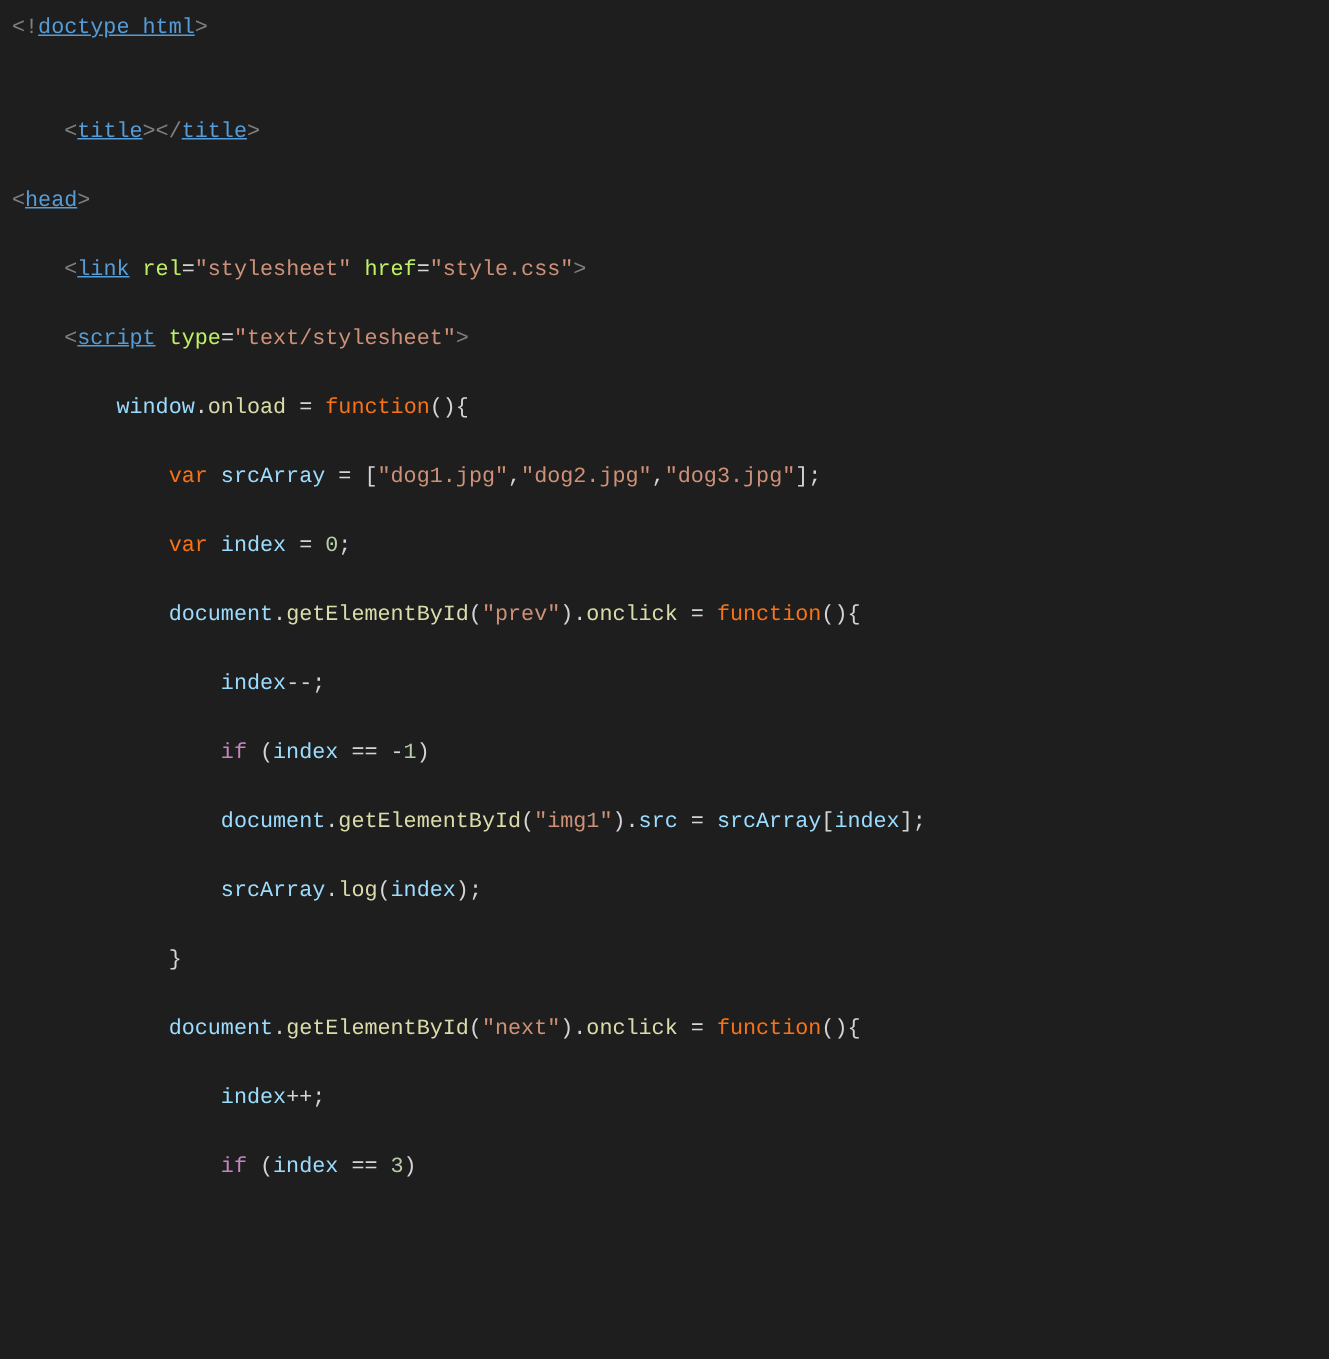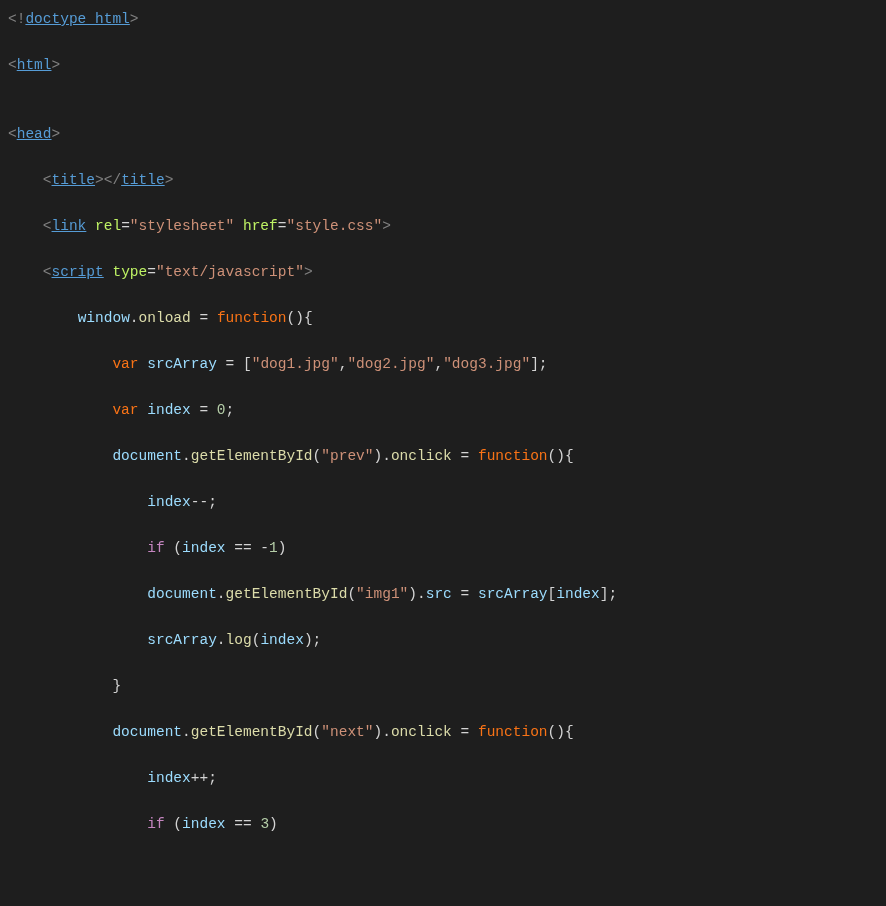--- a/index.html
+++ b/index.html
@@ -30,26 +30,25 @@
   .func { color: #dcdcaa; }   
   .kw   { color: #f97316; }   
   .ctl  { color: #c586c0; }   
   .num  { color: #b5cea8; }   
   .op   { color: #d4d4d4; }
 </style>
 </head>
 <body>
 
 <pre><span class="ln"><span class="pun">&lt;!</span><span class="tag">doctype html</span><span class="pun">&gt;</span></span>
-<span class="ln"><span class="pun">&lt;</span><span class="tag">html</span><span class="pun">&gt;</span></span>
 <span class="ln"></span>
+<span class="ln">    <span class="pun">&lt;</span><span class="tag">title</span><span class="pun">&gt;&lt;/</span><span class="tag">title</span><span class="pun">&gt;</span></span>
 <span class="ln"><span class="pun">&lt;</span><span class="tag">head</span><span class="pun">&gt;</span></span>
-<span class="ln">    <span class="pun">&lt;</span><span class="tag">title</span><span class="pun">&gt;&lt;/</span><span class="tag">title</span><span class="pun">&gt;</span></span>
 <span class="ln">    <span class="pun">&lt;</span><span class="tag">link</span> <span class="attr">rel</span><span class="op">=</span><span class="str">"<span>stylesheet</span>"</span> <span class="attr">href</span><span class="op">=</span><span class="str">"<span>style.css</span>"</span><span class="pun">&gt;</span></span>
-<span class="ln">    <span class="pun">&lt;</span><span class="tag">script</span> <span class="attr">type</span><span class="op">=</span><span class="str">"<span>text/javascript</span>"</span><span class="pun">&gt;</span></span>
+<span class="ln">    <span class="pun">&lt;</span><span class="tag">script</span> <span class="attr">type</span><span class="op">=</span><span class="str">"<span>text/stylesheet</span>"</span><span class="pun">&gt;</span></span>
 <span class="ln">        <span class="ident">window</span><span class="op">.</span><span class="func">onload</span> <span class="op">=</span> <span class="kw">function</span><span class="op">(){</span></span>
 <span class="ln">            <span class="kw">var</span> <span class="ident">srcArray</span> <span class="op">= [</span><span class="str">"<span>dog1.jpg</span>"</span><span class="op">,</span><span class="str">"<span>dog2.jpg</span>"</span><span class="op">,</span><span class="str">"<span>dog3.jpg</span>"</span><span class="op">];</span></span>
 <span class="ln">            <span class="kw">var</span> <span class="ident">index</span> <span class="op">=</span> <span class="num">0</span><span class="op">;</span></span>
 <span class="ln">            <span class="ident">document</span><span class="op">.</span><span class="func">getElementById</span><span class="op">(</span><span class="str">"<span>prev</span>"</span><span class="op">).</span><span class="func">onclick</span> <span class="op">=</span> <span class="kw">function</span><span class="op">(){</span></span>
 <span class="ln">                <span class="ident">index</span><span class="op">--;</span></span>
 <span class="ln">                <span class="ctl">if</span> <span class="op">(</span><span class="ident">index</span> <span class="op">== -</span><span class="num">1</span><span class="op">)</span></span>
 <span class="ln">                <span class="ident">document</span><span class="op">.</span><span class="func">getElementById</span><span class="op">(</span><span class="str">"<span>img1</span>"</span><span class="op">).</span><span class="ident">src</span> <span class="op">=</span> <span class="ident">srcArray</span><span class="op">[</span><span class="ident">index</span><span class="op">];</span></span>
 <span class="ln">                <span class="ident">srcArray</span><span class="op">.</span><span class="func">log</span><span class="op">(</span><span class="ident">index</span><span class="op">);</span></span>
 <span class="ln">            <span class="op">}</span></span>
 <span class="ln">            <span class="ident">document</span><span class="op">.</span><span class="func">getElementById</span><span class="op">(</span><span class="str">"<span>next</span>"</span><span class="op">).</span><span class="func">onclick</span> <span class="op">=</span> <span class="kw">function</span><span class="op">(){</span></span>

